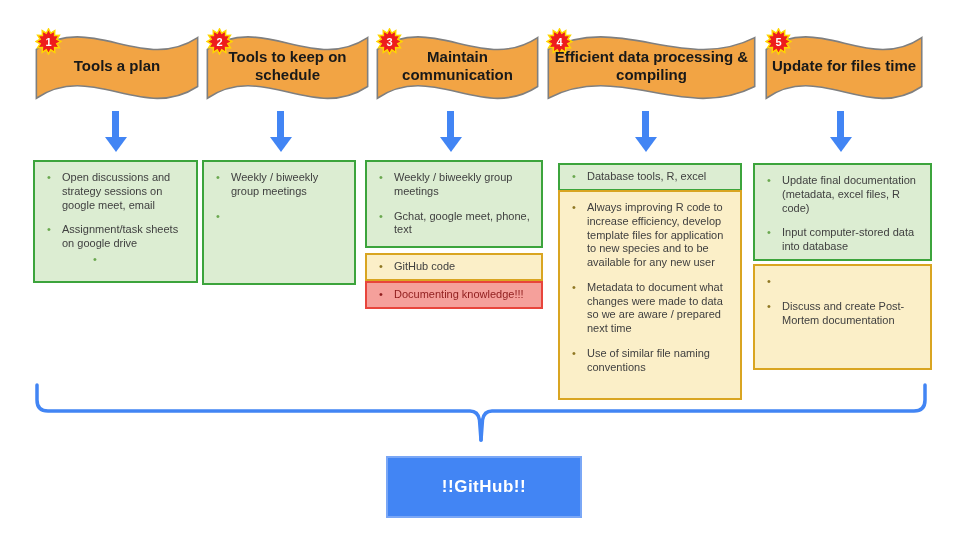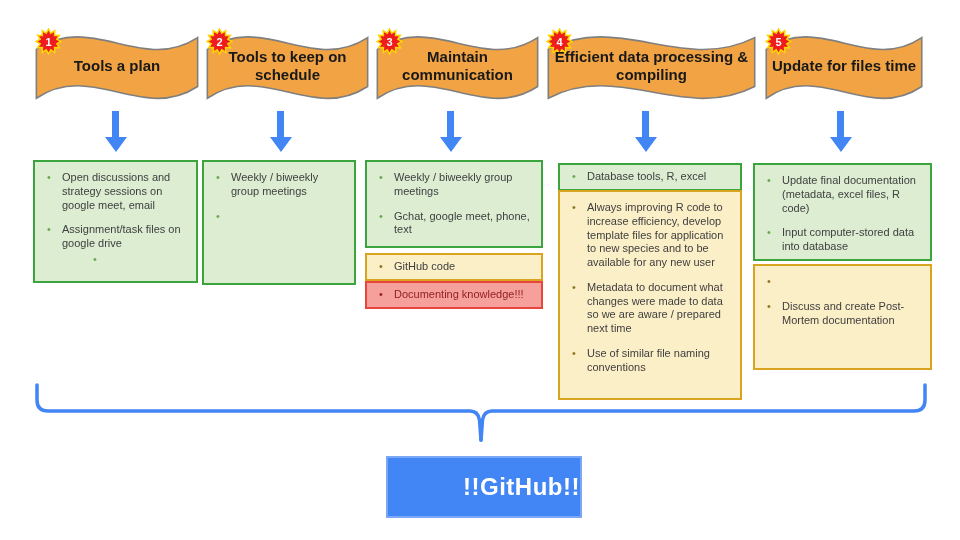--- a/index.html
+++ b/index.html
@@ -31,22 +31,22 @@
   .bullet-item:last-child{margin-bottom:0;}
   .bullet-item .dot{flex:none;width:8px;margin-left:4px;margin-right:7px;}
   .box.green .dot{color:var(--green_dot);}
   .box.yellow .dot{color:var(--yellow_dot);}
   .box.red .dot{color:var(--red_text);}
   .bullet-item.indent{margin-left:46px;margin-top:-9px;}
 
   
   .brace-svg{position:absolute;left:0;top:378px;width:960px;height:80px;}
   .github-box{position:absolute;left:386px;top:456px;width:196px;height:62px;background:var(--github_fill);
-    border:2px solid #7aa7f6;box-sizing:border-box;display:flex;align-items:center;justify-content:flex-end;
-    color:var(--github_text);font-weight:bold;font-size:24px;letter-spacing:0.5px;}
+    border:2px solid #7aa7f6;box-sizing:border-box;display:flex;align-items:center;justify-content:center;
+    color:var(--github_text);font-weight:bold;font-size:17px;letter-spacing:0.5px;}
 </style>
 </head>
 <body>
 
 <div id="canvas">
 
   <div class="banner" style="left:33px;width:168px;">
     <svg class="wave" viewBox="0 0 200 90" preserveAspectRatio="none">
       <path d="M4,30 C70,-8 130,55 196,18 L196,68 C130,105 70,42 4,80 Z" fill="var(--banner_fill)" stroke="var(--banner_border)" stroke-width="1.6" vector-effect="non-scaling-stroke"></path>
     </svg>
@@ -132,21 +132,21 @@
       <div class="head"></div>
     </div>
 
   <div class="box green" style="left:33px;top:160px;width:165px;height:123px;">
       <div class="bullet-item">
         <span class="dot">•</span>
         <span class="txt">Open discussions and strategy sessions on google meet, email</span>
       </div>
       <div class="bullet-item">
         <span class="dot">•</span>
-        <span class="txt">Assignment/task files on google drive</span>
+        <span class="txt">Assignment/task sheets on google drive</span>
       </div>
       <div class="bullet-item indent">
         <span class="dot">•</span>
       </div>
     </div>
 
   <div class="box green" style="left:202px;top:160px;width:154px;height:125px;">
       <div class="bullet-item">
         <span class="dot">•</span>
         <span class="txt">Weekly / biweekly group meetings</span>

